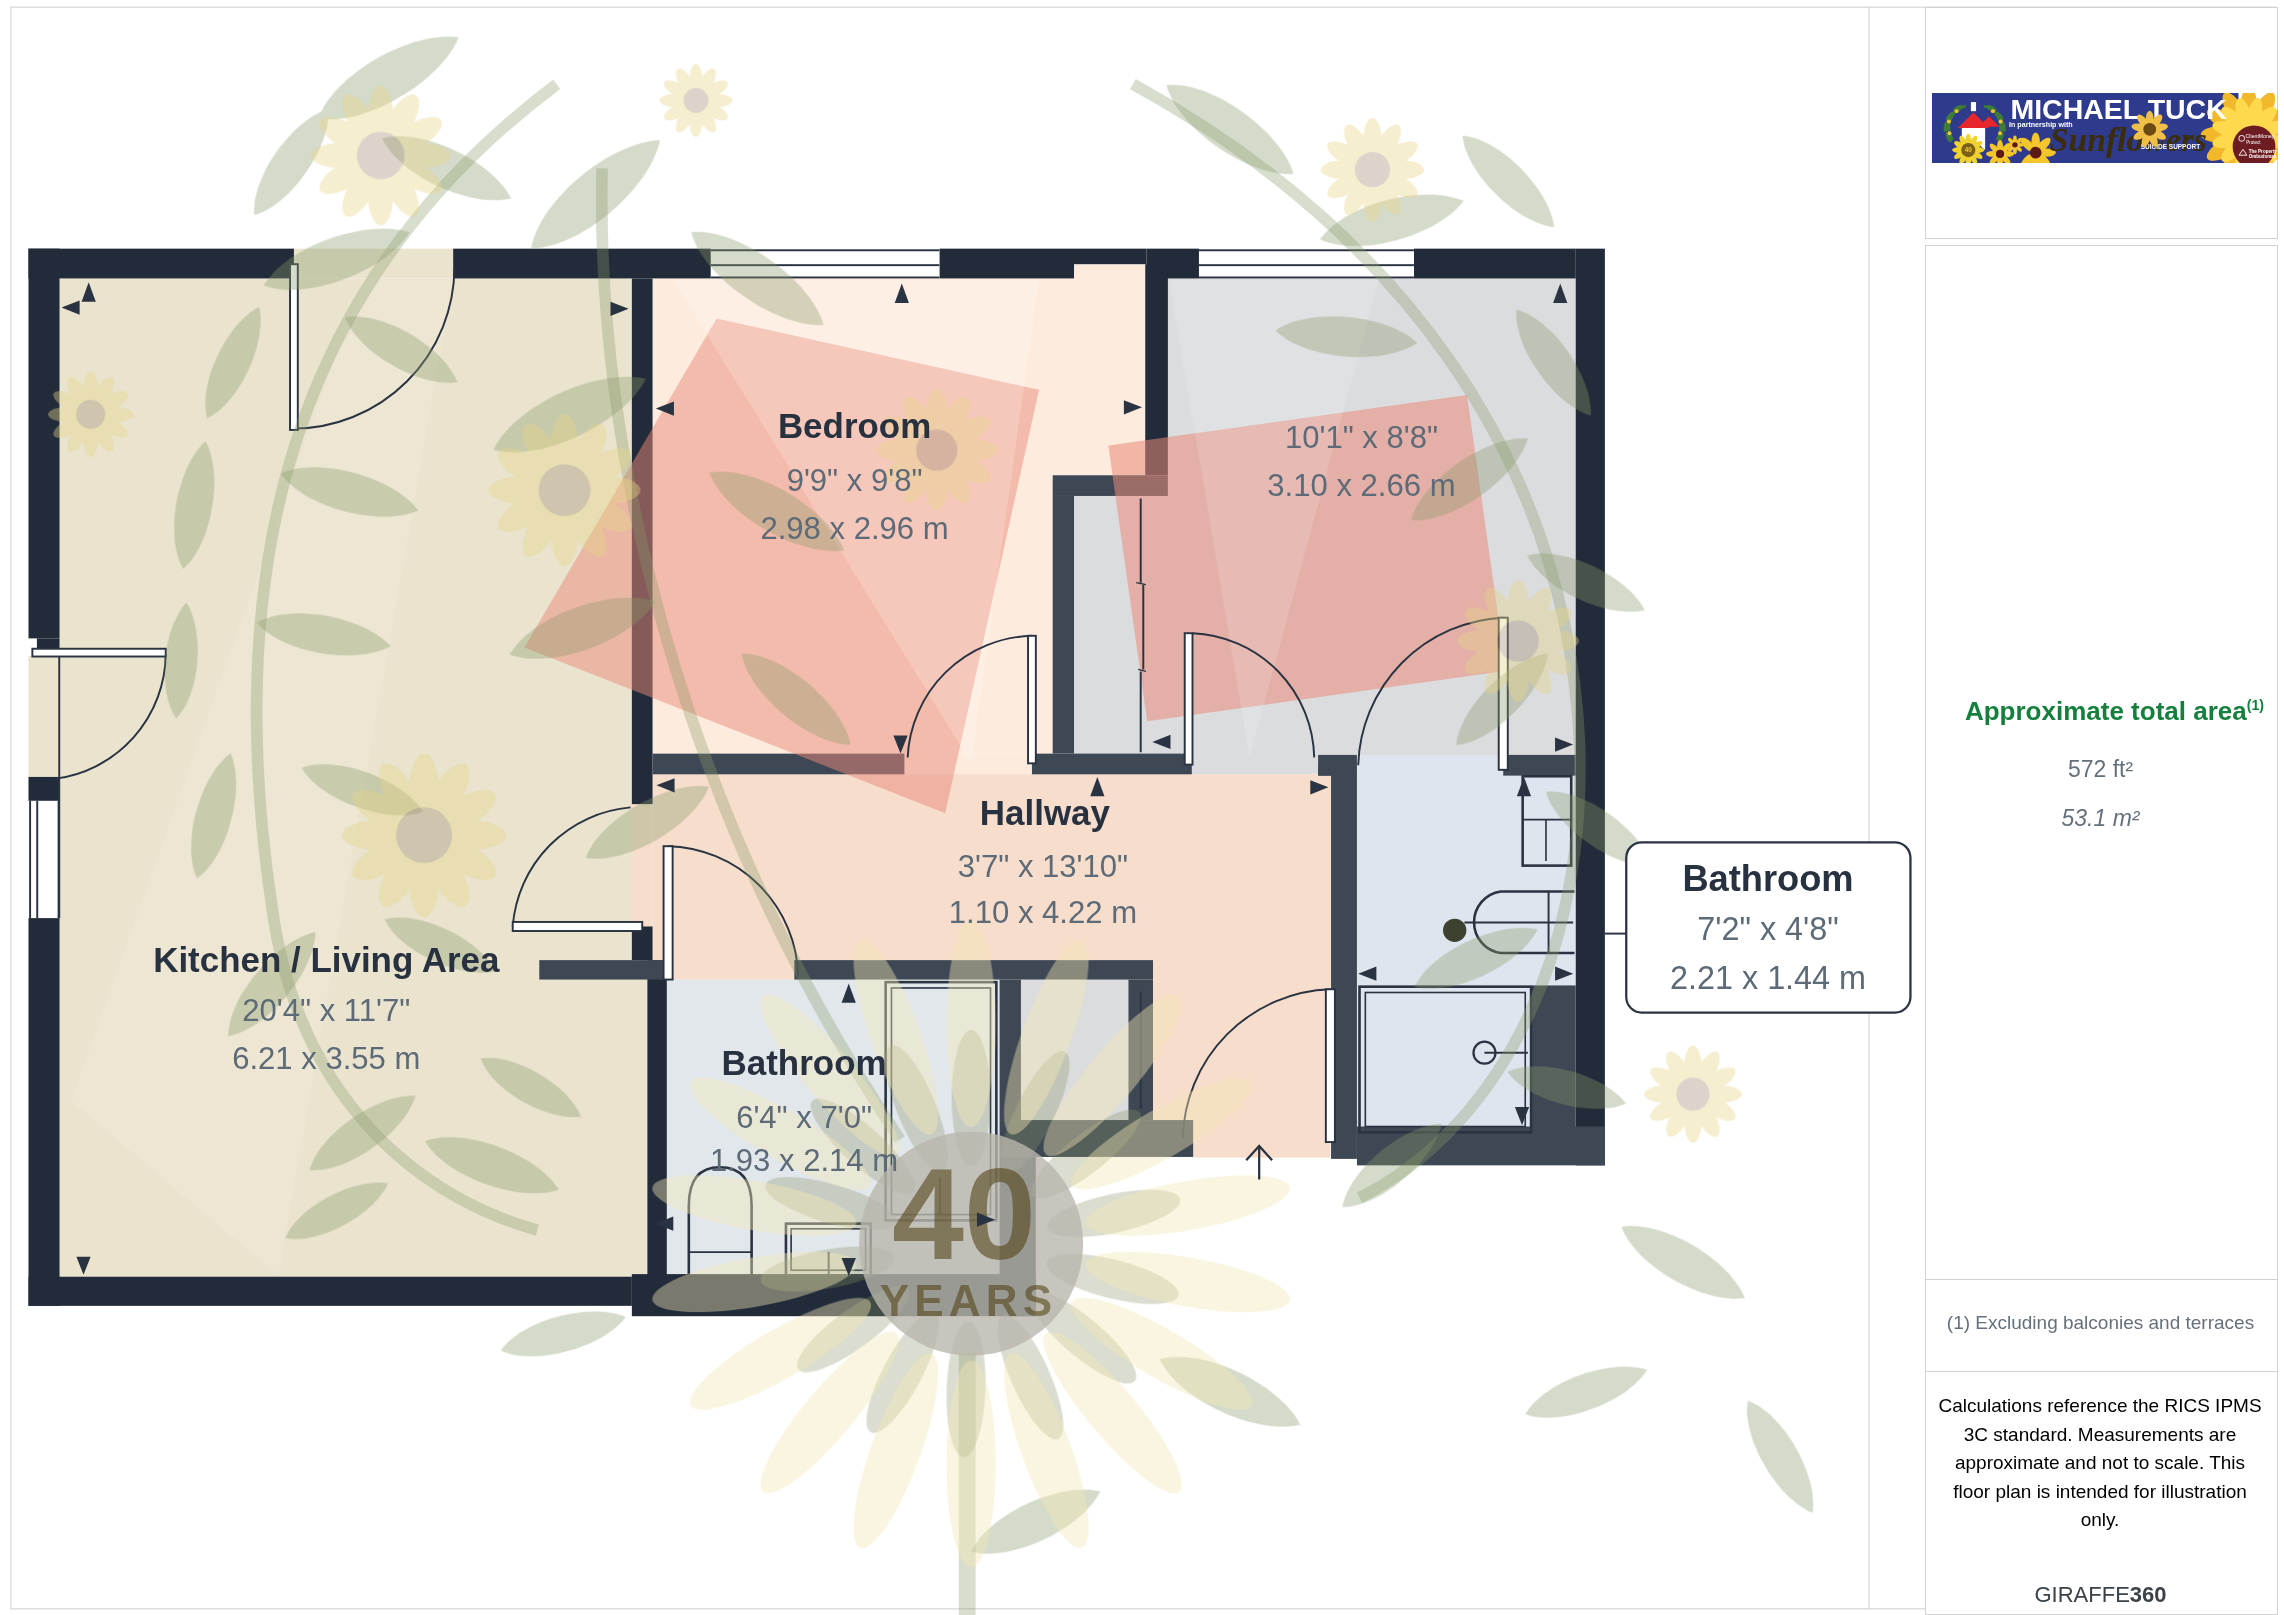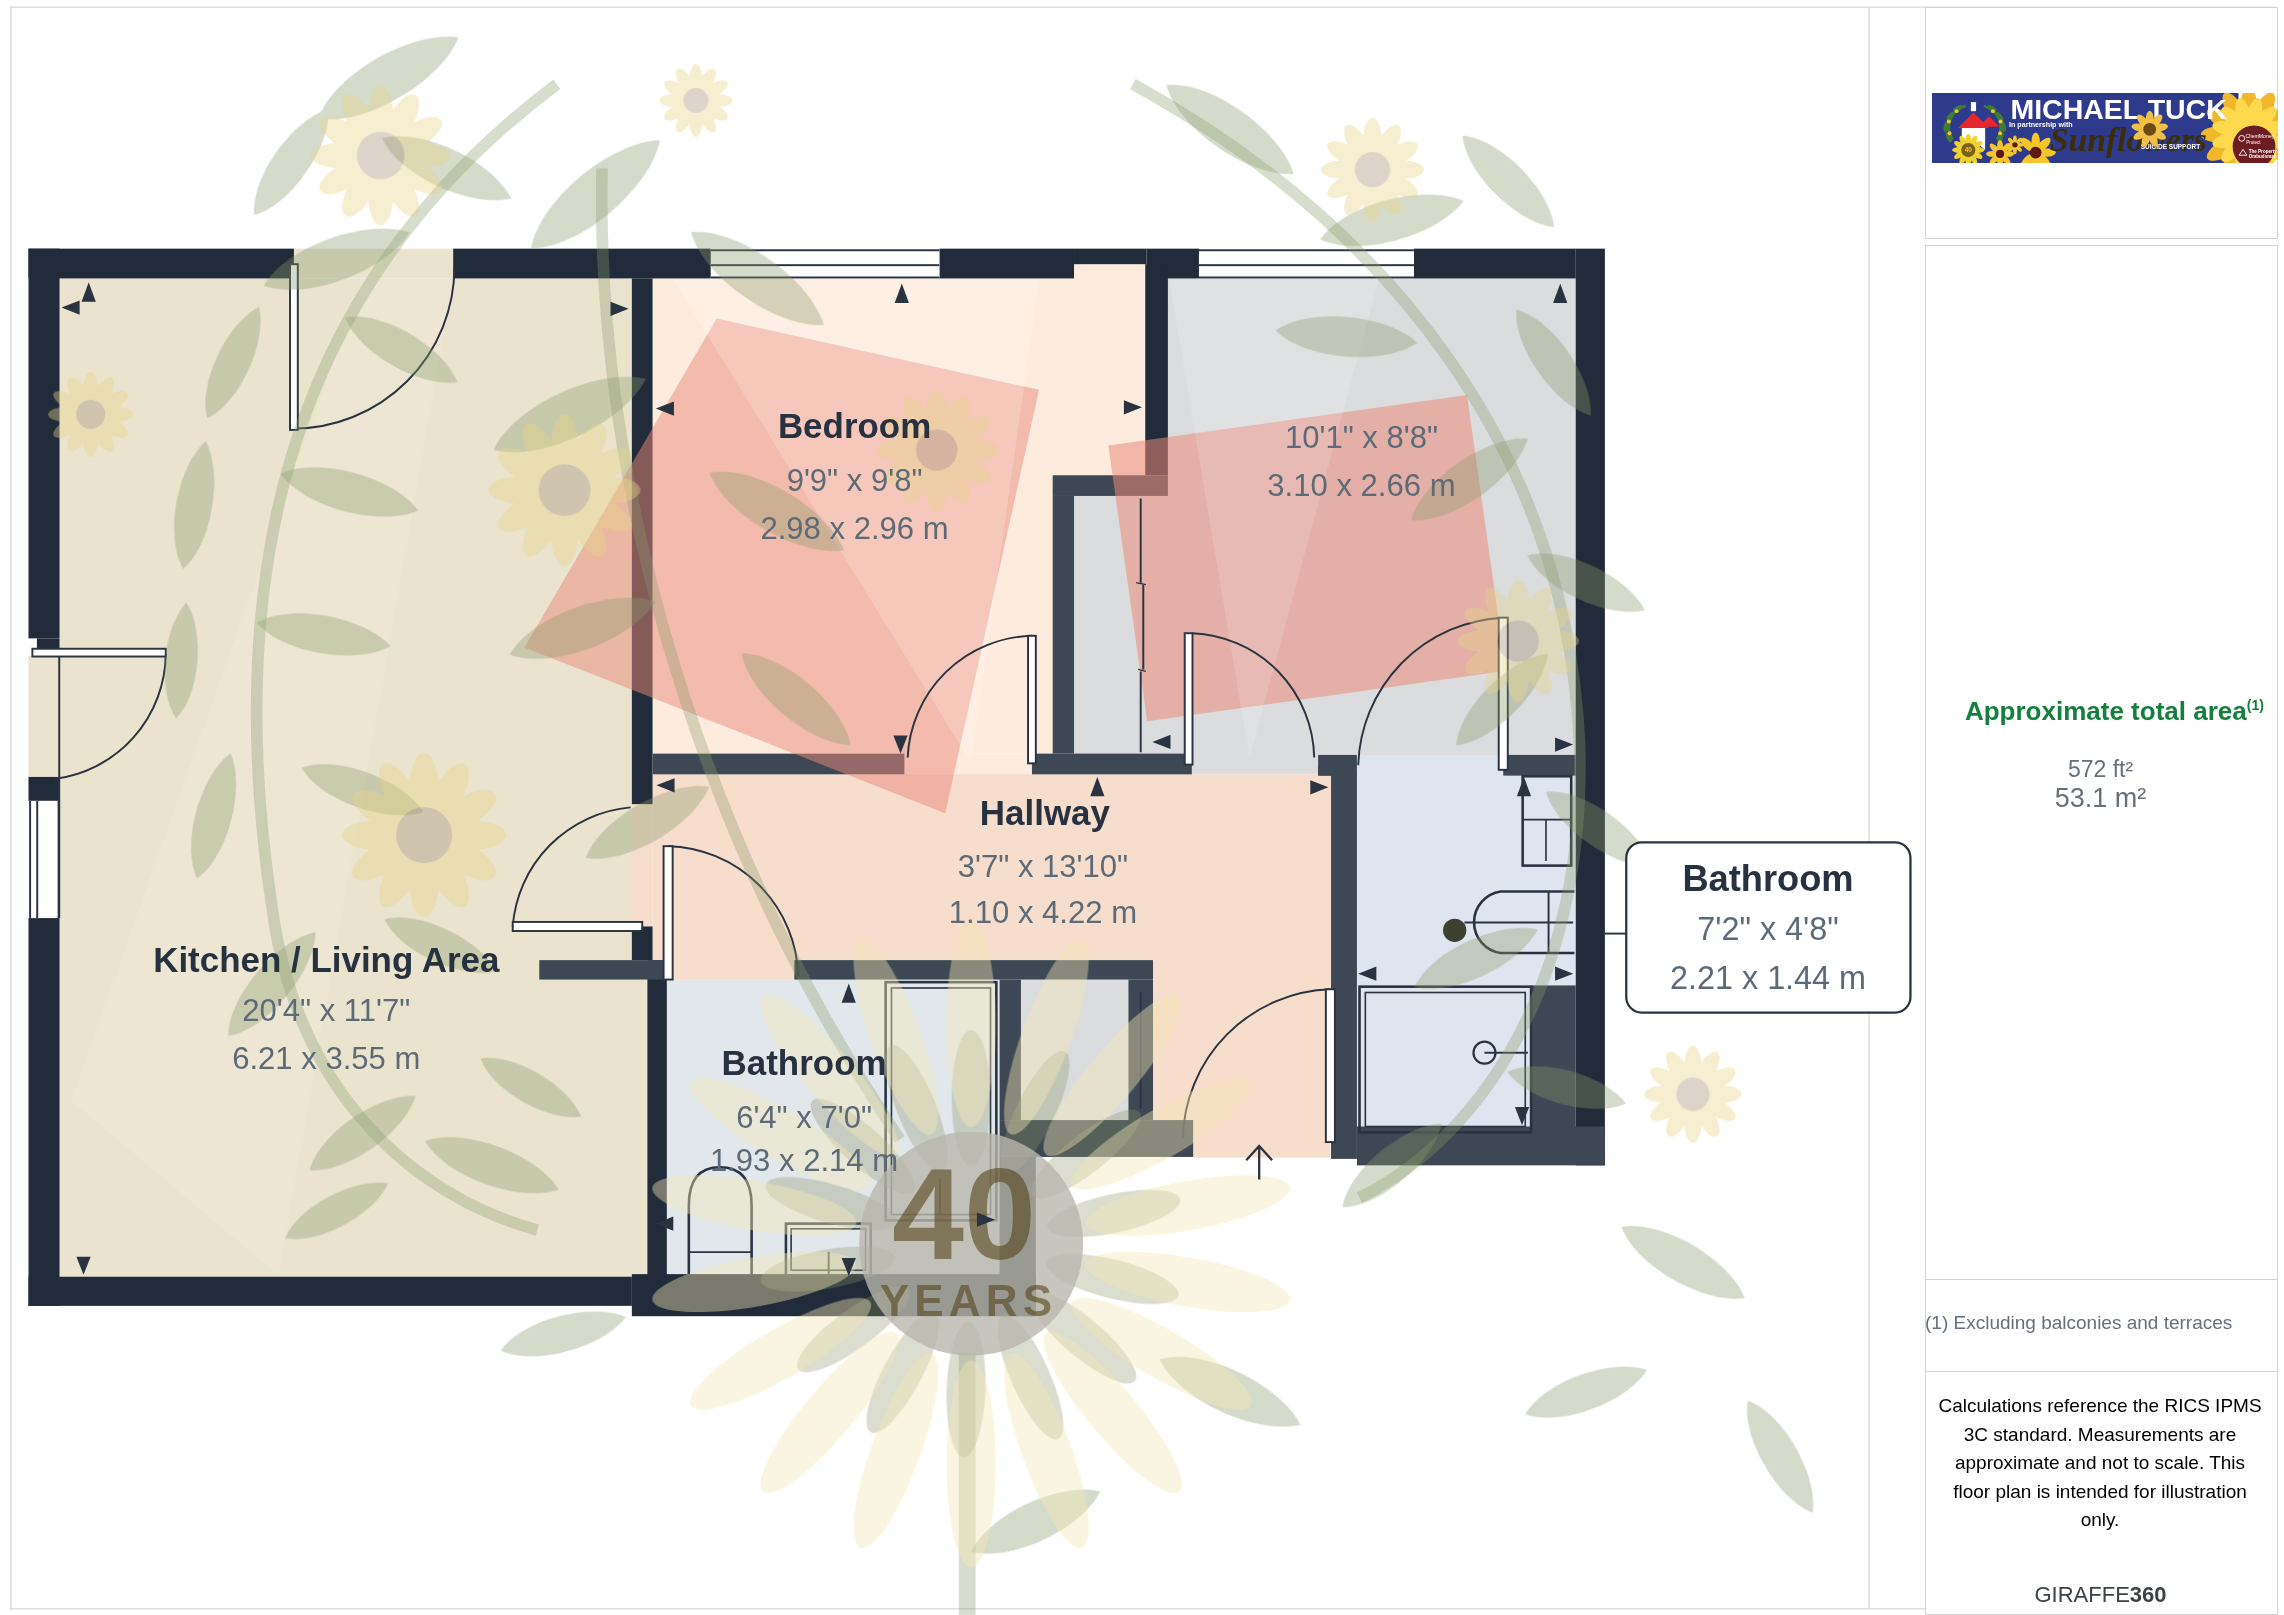--- a/index.html
+++ b/index.html
@@ -506,18 +506,18 @@
         <ellipse cx="0" cy="-14" rx="5.5" ry="12" transform="rotate(280)"></ellipse>
         <ellipse cx="0" cy="-14" rx="5.5" ry="12" transform="rotate(320)"></ellipse>
       </g>
 <circle cx="0" cy="0" r="9" fill="#6d4a12"></circle>
 </g>
 </svg>
 
 <div class="abs" style="left:1925px;top:696px;width:351px;text-align:center;">
 <div style="font-size:26px;font-weight:bold;color:#15803d;padding-left:28px;">Approximate total area<span style="font-size:14.2px;vertical-align:super;">(1)</span></div>
 <div style="font-size:23px;color:#66707b;margin-top:29px;">572 ft²</div>
-<div style="font-size:27px;color:#66707b;margin-top:0;">53.1 m²</div>
+<div style="font-size:23px;color:#66707b;margin-top:22px;font-style:italic;">53.1 m²</div>
 </div>
-<div class="abs" style="left:1925px;top:1312px;width:351px;font-size:19px;color:#66707b;">(1) Excluding balconies and terraces</div>
+<div class="abs" style="left:1925px;top:1312px;width:351px;text-align:center;font-size:19px;color:#66707b;">(1) Excluding balconies and terraces</div>
 <div class="abs" style="left:1938px;top:1392px;width:324px;text-align:center;font-size:19px;line-height:28.5px;color:#000000;">Calculations reference the RICS IPMS 3C standard. Measurements are approximate and not to scale. This floor plan is intended for illustration only.</div>
 <div class="abs" style="left:1925px;top:1538px;width:351px;text-align:center;font-size:22px;color:#3b4248;margin-top:44px;">GIRAFFE<span style="font-weight:bold;">360</span></div>
 
 
 </body></html>

